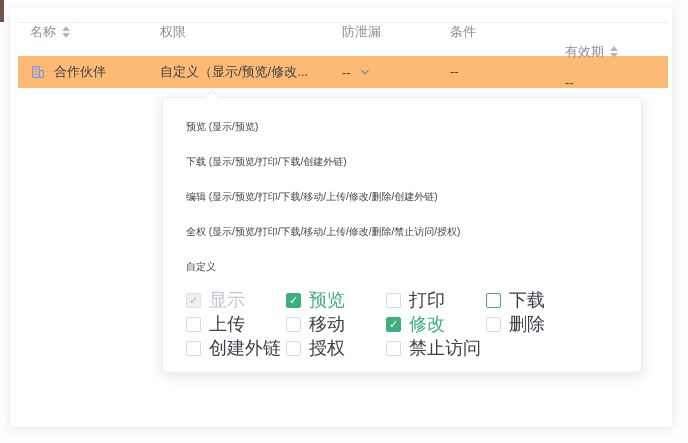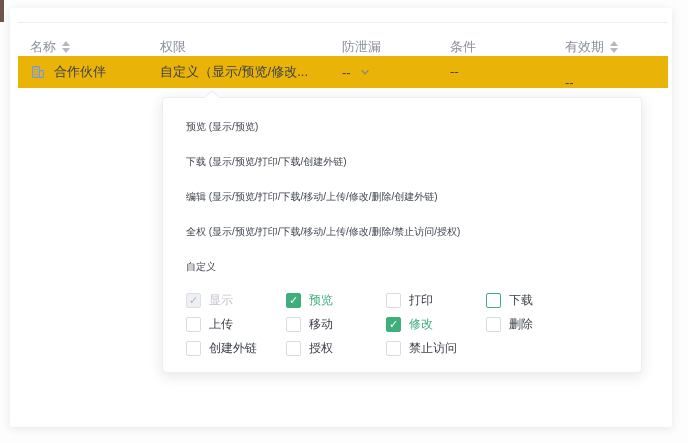--- a/index.html
+++ b/index.html
@@ -15,27 +15,27 @@
     position: absolute; left: 0; top: 0; width: 4px; height: 22px;
     background: #6e544d;
   }
   .card {
     position: absolute; left: 10px; top: 8px; width: 662px; height: 419px;
     background: #ffffff; border-radius: 3px;
     box-shadow: 0 2px 10px rgba(30,40,60,0.10);
   }
   .table { margin: 14px 4px 0 8px; }
   .thead {
-    display: flex; align-items: flex-end; height: 34px;
+    display: flex; align-items: flex-start; height: 34px;
     border-top: 1px solid #eceef2;
     color: #8a909b; font-size: 13px;
   }
   .trow {
     display: flex; align-items: center; height: 32px;
-    background: #eab308; color: #3a3f48;
+    background: #fdba74; color: #3a3f48;
   }
   .cell { flex: 0 0 auto; display: flex; align-items: center; overflow: hidden; white-space: nowrap; }
   .c-name { width: 142px; padding-left: 12px; }
   .c-perm { width: 182px; }
   .c-leak { width: 108px; }
   .c-cond { width: 115px; font-family: Liberation Serif, serif; }
   .c-val  { flex: 1 1 auto; margin-top: 20px; }
   .sort { display: inline-flex; flex-direction: column; margin-left: 6px; gap: 2px; cursor: pointer; }
   .sort .up {
     width: 0; height: 0; border-left: 4px solid transparent; border-right: 4px solid transparent;
@@ -76,21 +76,21 @@
     width: 15px; height: 15px; border-radius: 2px; margin-right: 8px; flex: 0 0 15px;
     border: 1px solid #d8dbe1; background: #fff;
     display: flex; align-items: center; justify-content: center;
     font-size: 11px; line-height: 1; color: transparent;
   }
   .cb-item.checked .cb-box { background: var(--green); border-color: var(--green); color: #fff; }
   .cb-item.checked .cb-label { color: var(--green); }
   .cb-item.disabled .cb-box { background: #eef0f4; border-color: #dcdfe6; color: #adb4c0; }
   .cb-item.disabled .cb-label { color: #c2c6ce; }
   .cb-item.hover .cb-box { border-color: var(--green); }
-  .cb-label { color: #3c4148; font-size: 12px; text-align: center; }
+  .cb-label { color: #3c4148; font-size: 18px; text-align: center; }
 </style>
 </head>
 <body>
 
 <div class="edge-sliver"></div>
 
 <div class="card">
   <div class="table">
 
     <div class="thead">

